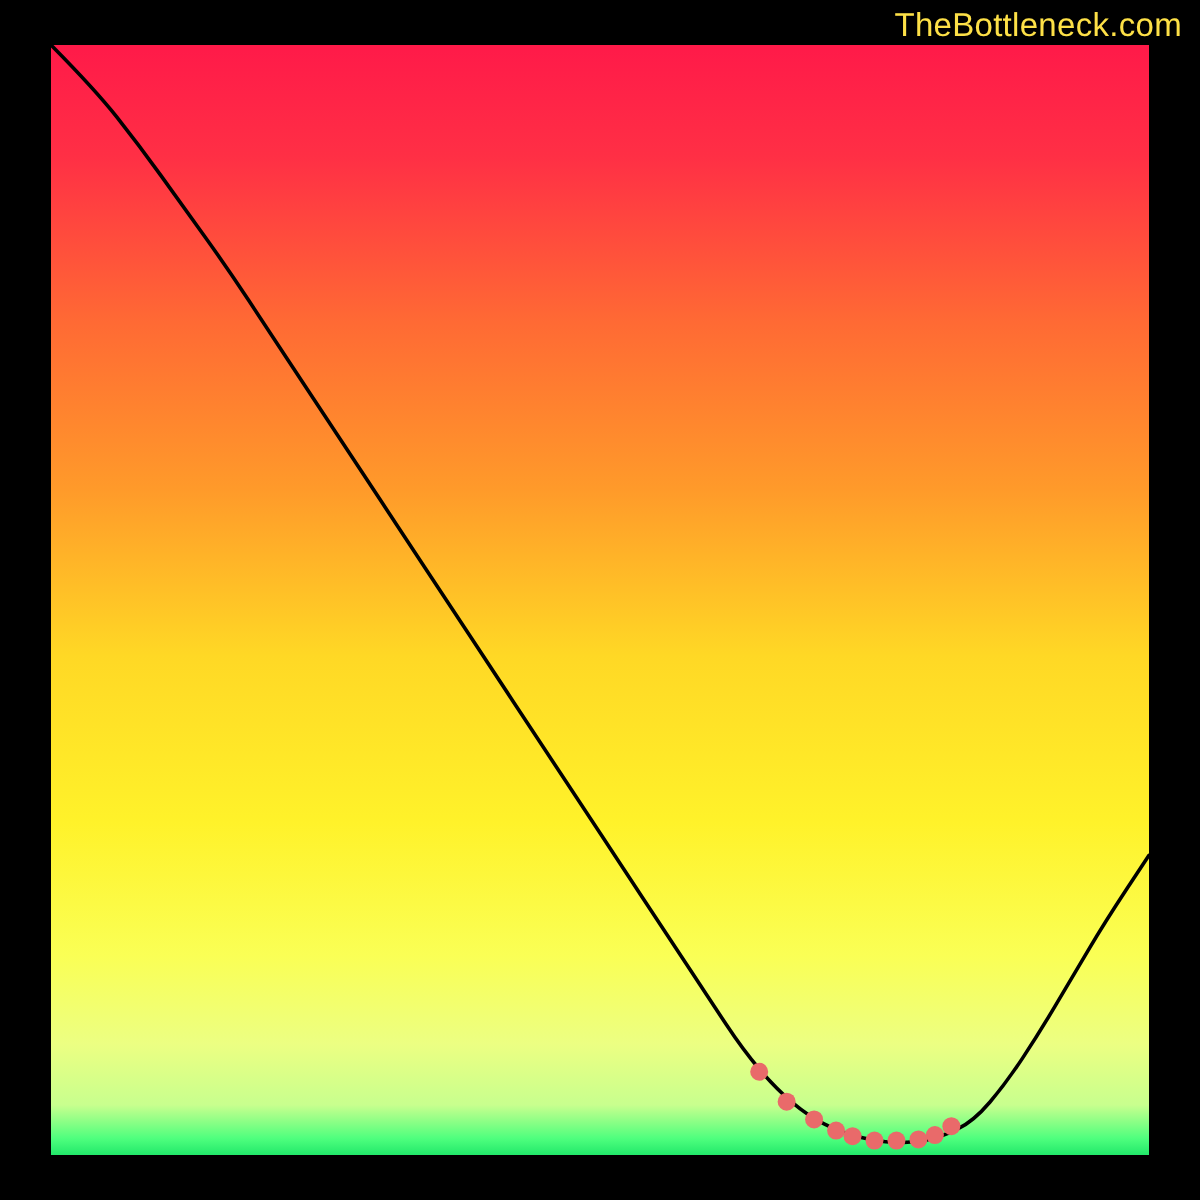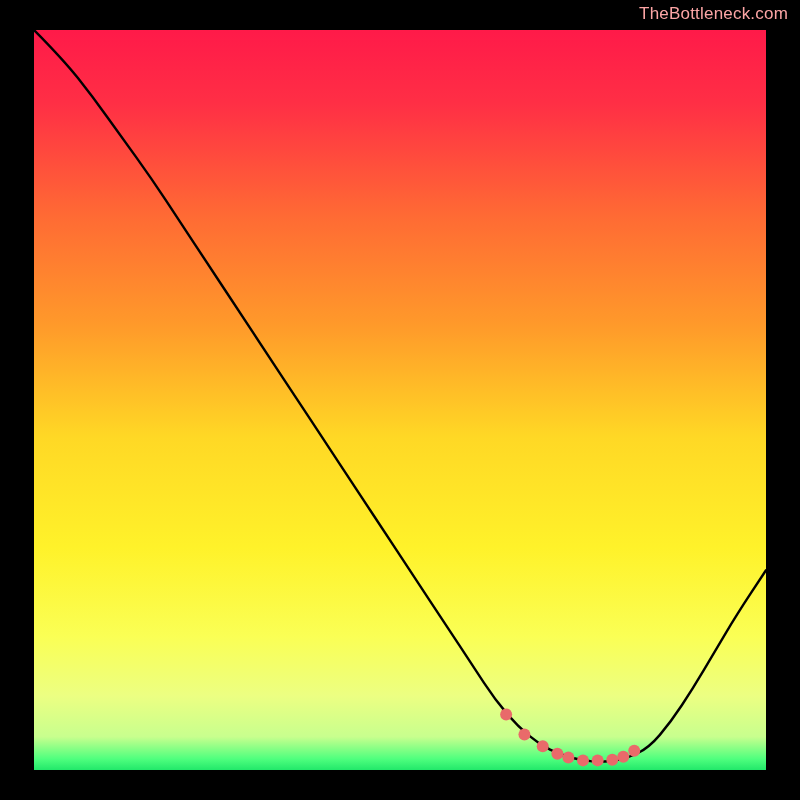--- a/index.html
+++ b/index.html
@@ -14,22 +14,22 @@
   .frame {
     position: relative;
     width: 800px;
     height: 800px;
     background: #000;
   }
   .watermark {
     position: absolute;
     top: 4px;
     right: 12px;
-    color: #fca5a5;
-    font-size: 17px;
+    color: #fde047;
+    font-size: 22px;
     font-weight: 500;
     letter-spacing: 0.2px;
     z-index: 10;
     user-select: none;
   }
   .plot-wrap {
     position: absolute;
     left: 34px;
     top: 30px;
     width: 732px;

